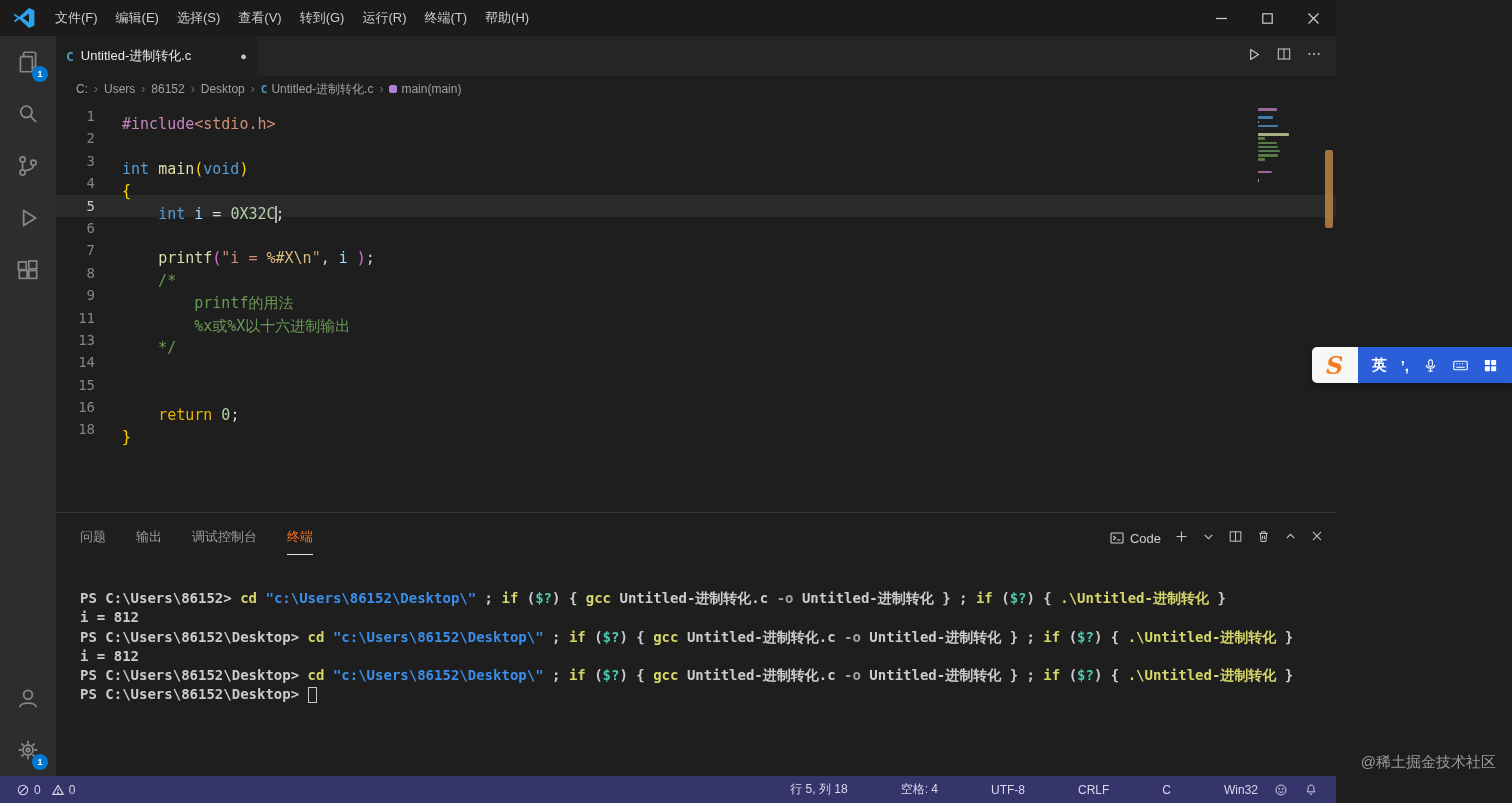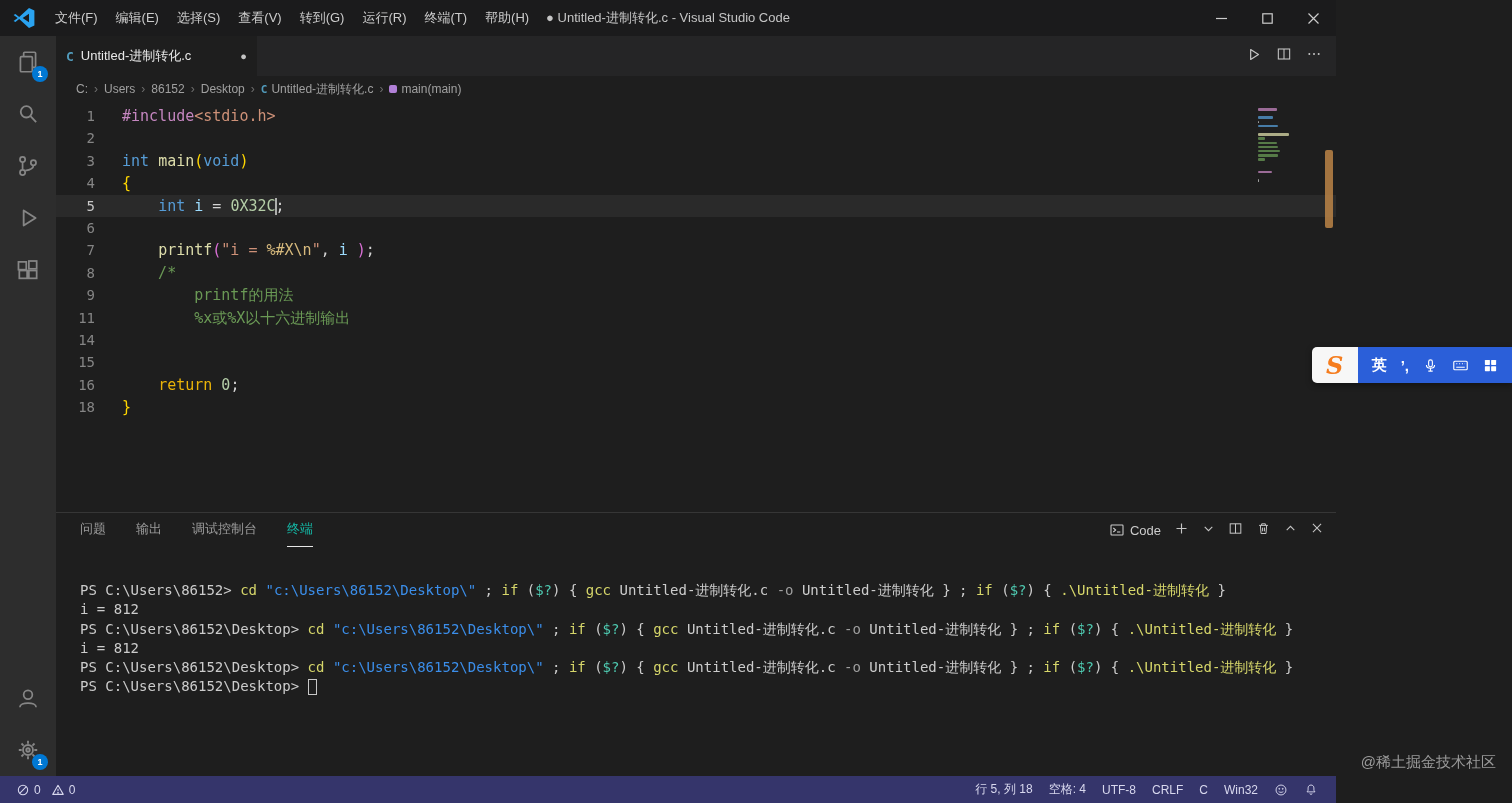--- a/index.html
+++ b/index.html
@@ -43,54 +43,54 @@
   .bc-item { display:flex; align-items:center; gap:4px; }
   .bc-cico { color:#519aba; font-family:"DejaVu Sans Mono",monospace; font-weight:bold; font-size:11px; }
   .bc-mico { width:8px; height:8px; background:#b180d7; border-radius:2px; display:inline-block; }
 
   .editor { flex:1; position:relative; overflow:hidden; padding-top:3px; }
   .code-line { display:flex; height:22.4px; line-height:22.4px;
     font-family:"DejaVu Sans Mono","Liberation Mono",monospace; font-size:15px; }
   .code-line.current { background:rgba(255,255,255,0.055); }
   .ln { width:66px; flex:none; text-align:right; padding-right:27px; color:#858585; font-size:14px; }
   .code-line.current .ln { color:#c6c6c6; }
-  .lc { white-space:pre; }
+  .lc { white-space:pre;margin-top:8px; }
   .cursor { display:inline-block; width:2px; height:17px; background:#aeafad; vertical-align:middle; margin:0 -1px; }
 
   .tk-plain{color:#d4d4d4} .tk-kw{color:#569cd6} .tk-fn{color:#dcdcaa} .tk-var{color:#9cdcfe}
   .tk-num{color:#b5cea8} .tk-str{color:#ce9178} .tk-esc{color:#d7ba7d} .tk-comment{color:#6a9955}
   .tk-macro{color:#c586c0} .tk-ret{color:#eab308} .tk-b1{color:#ffd700} .tk-b2{color:#da70d6}
 
   .minimap { position:absolute; top:6px; right:18px; width:60px; }
   .mm-line { height:2.5px; margin-bottom:1.7px; border-radius:1px; opacity:.75; }
   .overview-ruler { position:absolute; top:0; right:0; bottom:0; width:14px; }
   .ruler-mark { position:absolute; top:48px; right:3px; width:8px; height:78px; background:rgba(196,138,72,.8); border-radius:2px; }
 
   
   .panel { height:264px; flex:none; display:flex; flex-direction:column; background:#1e1e1e; border-top:1px solid rgba(128,128,128,.25); }
-  .panel-header { height:34px; flex:none; display:flex; align-items:center; padding:0 12px 0 24px; }
+  .panel-header { height:34px; flex:none; display:flex; align-items:center; padding:0 12px 0 24px;margin-top:8px; }
   .panel-tabs { display:flex; gap:30px; height:100%; align-items:center; }
   .panel-tab { font-size:13px; color:#9b9b9b; height:100%; display:flex; align-items:center; border-bottom:1px solid transparent; padding-bottom:1px; }
-  .panel-tab.active { color:#14b8a6; border-bottom-color:#e7e7e7;font-family:Liberation Serif, serif; }
+  .panel-tab.active { color:#f97316; border-bottom-color:#e7e7e7;font-family:Liberation Serif, serif; }
   .panel-actions { margin-left:auto; display:flex; align-items:center; gap:13px; color:#c5c5c5; }
   .pa-profile { display:flex; align-items:center; gap:5px; font-size:13px; color:#cccccc; }
 
   .terminal { flex:1; padding:34px 8px 0 24px; font-family:"DejaVu Sans Mono","Liberation Mono",monospace;
     font-size:14px; overflow:hidden; }
-  .term-line { height:19.3px; line-height:19.3px; white-space:pre; }
+  .term-line { height:19.3px; line-height:19.3px; white-space:pre;font-weight:bold; }
   .tk-tplain{color:#cccccc} .tk-tcmd{color:#d6d66a} .tk-tstr{color:#3b8eea}
   .tk-tvar{color:#4ec9b0} .tk-tparam{color:#9f9f9f}
   .tk-tsel{color:#ffffff; background:#4e5a66;}
   .tcursor { display:inline-block; width:9px; height:16px; border:1px solid #c8c8c8; vertical-align:middle; }
 
   
   .statusbar { height:27px; flex:none; background:var(--status-bg,#35356b); color:#d8d8ee; display:flex; align-items:center;
     font-size:12px; padding:0 10px; }
   .sb-group { display:flex; align-items:center; gap:4px; padding:0 6px; height:100%; }
-  .sb-right { margin-left:auto; display:flex; align-items:center; height:100%; }
+  .sb-right { margin-left:auto; display:flex; align-items:center; height:100%;gap:37px; }
   .sb-item { padding:0 8px; height:100%; display:flex; align-items:center; white-space:nowrap; }
   .sb-ico { display:flex; align-items:center; }
 
   
   .ime { position:absolute; top:347px; right:0; height:36px; display:flex; align-items:stretch;
     border-radius:5px 0 0 5px; overflow:hidden; box-shadow:0 2px 6px rgba(0,0,0,.4); }
   .ime-logo { width:46px; background:#f7f7f7; display:flex; align-items:center; justify-content:center;
     color:var(--ime-orange,#f57d1f); font-weight:bold; font-style:italic; font-size:24px;
     font-family:"DejaVu Serif","Liberation Serif",serif; }
   .ime-bar { background:var(--ime-blue,#2b5fd9); color:#ffffff; display:flex; align-items:center; gap:14px; padding:0 14px; }
@@ -114,21 +114,20 @@
           <div class="menu-item">文件(F)</div>
           <div class="menu-item">编辑(E)</div>
           <div class="menu-item">选择(S)</div>
           <div class="menu-item">查看(V)</div>
           <div class="menu-item">转到(G)</div>
           <div class="menu-item">运行(R)</div>
           <div class="menu-item">终端(T)</div>
           <div class="menu-item">帮助(H)</div>
         </div>
     </div>
-    <div class="tb-title">● Untitled-进制转化.c - Visual Studio Code</div>
     <div class="tb-controls">
       <div class="tb-btn">
         <svg width="11" height="11" viewBox="0 0 11 11">
             <line x1="0" y1="5.5" x2="11" y2="5.5" stroke="currentColor" stroke-width="1.2"></line>
           </svg>
       </div>
       <div class="tb-btn">
         <svg width="11" height="11" viewBox="0 0 11 11">
             <rect x="0.8" y="0.8" width="9.4" height="9.4" fill="none" stroke="currentColor" stroke-width="1.2"></rect>
           </svg>
@@ -288,20 +287,24 @@
                 <div class="ln">8</div>
                 <div class="lc"><span class="tk-comment">    /*</span></div>
               </div>
               <div class="code-line">
                 <div class="ln">9</div>
                 <div class="lc"><span class="tk-comment">        printf的用法</span></div>
               </div>
               <div class="code-line">
                 <div class="ln">11</div>
                 <div class="lc"><span class="tk-comment">        %x或%X以十六进制输出</span></div>
+              </div>
+              <div class="code-line">
+                <div class="ln">13</div>
+                <div class="lc"><span class="tk-comment">    */</span></div>
               </div>
               <div class="code-line">
                 <div class="ln">14</div>
                 <div class="lc"></div>
               </div>
               <div class="code-line">
                 <div class="ln">15</div>
                 <div class="lc"></div>
               </div>
               <div class="code-line">

